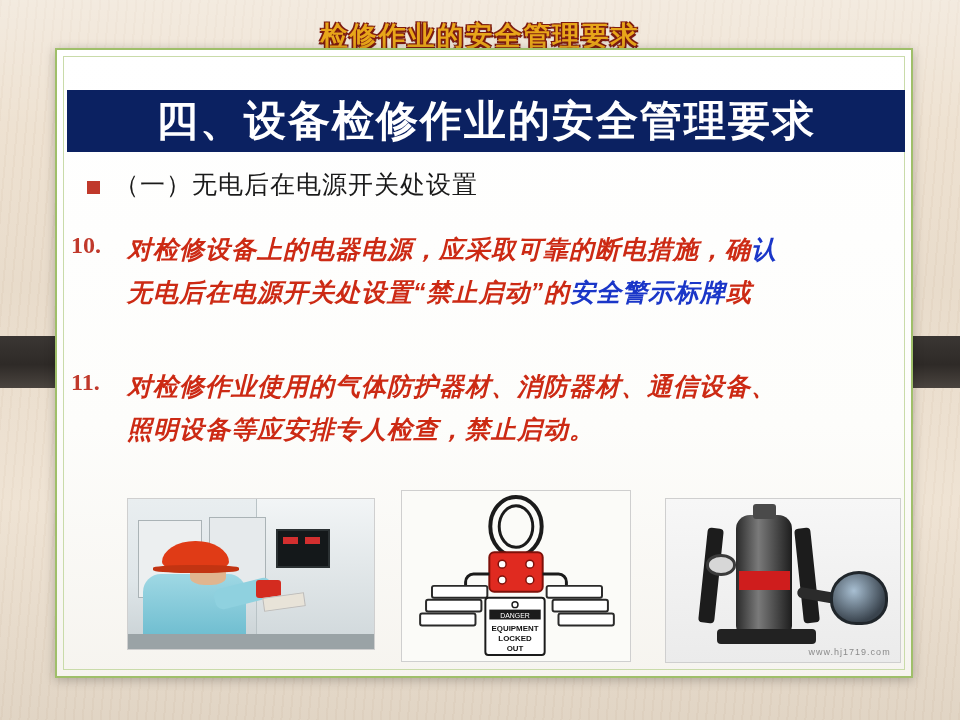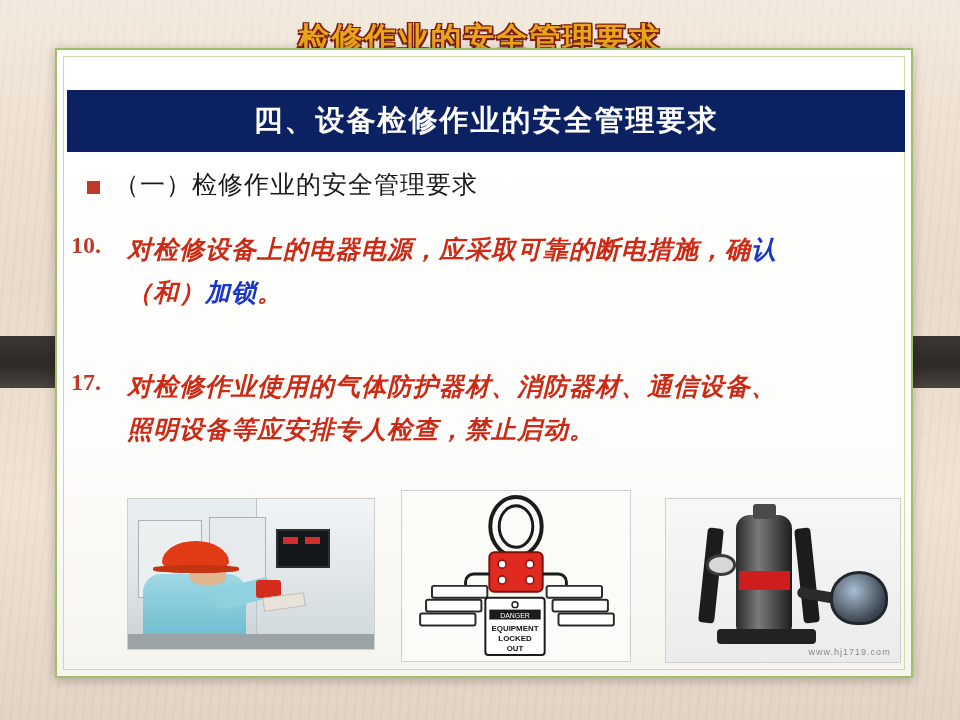--- a/index.html
+++ b/index.html
@@ -23,21 +23,21 @@
     left: 0; right: 0;
     top: 336px; height: 52px;
     background: linear-gradient(180deg, #3a3633 0%, #2e2a27 55%, #4a443f 100%);
     z-index: 1;
   }
   
   .deco-title {
     position: absolute;
     top: 18px; left: 0; right: 0;
     text-align: center;
-    font-size: 31px;
+    font-size: 27px;
     font-weight: bold;
     color: #e8a61a;
     letter-spacing: 2px;
     text-shadow:
       -1.5px -1.5px 0 #7d1b10, 1.5px -1.5px 0 #7d1b10,
       -1.5px 1.5px 0 #7d1b10, 1.5px 1.5px 0 #7d1b10,
       0 2px 3px rgba(0,0,0,0.35);
     z-index: 2;
   }
   
@@ -63,21 +63,21 @@
     position: absolute;
     left: 10px; top: 40px;
     width: 838px; height: 62px;
     background: #0b2161;
     display: flex;
     align-items: center;
     justify-content: center;
   }
   .blue-bar-text {
     color: #ffffff;
-    font-size: 29px;
+    font-size: 42px;
     font-weight: bold;
     letter-spacing: 2px;
   }
   
   .subhead {
     position: absolute;
     left: 30px; top: 118px;
     display: flex;
     align-items: center;
     gap: 14px;
@@ -183,37 +183,37 @@
 
   <div class="card">
     <div class="card-inner-border"></div>
 
     <div class="blue-bar">
       <span class="blue-bar-text">四、设备检修作业的安全管理要求</span>
     </div>
 
     <div class="subhead">
       <span class="bullet-square"></span>
-      <span class="subhead-text">（一）检修作业的安全管理要求</span>
+      <span class="subhead-text">（一）无电后在电源开关处设置</span>
     </div>
 
     <div class="item item-10">
       <span class="num">10.</span>
       <span class="lines">
         <div class="line">
           <span class="t-red">对检修设备上的电器电源，应采取可靠的断电措施，确</span><span class="t-blue">认</span>
         </div>
         <div class="line">
-          <span class="t-red">（和）</span><span class="t-blue">加锁</span><span class="t-red">。</span>
+          <span class="t-red">无电后在电源开关处设置“禁止启动”的</span><span class="t-blue">安全警示标牌</span><span class="t-red">或</span>
         </div>
       </span>
     </div>
 
     <div class="item item-11">
-      <span class="num">17.</span>
+      <span class="num">11.</span>
       <span class="lines">
         <div class="line">
           <span class="t-red">对检修作业使用的气体防护器材、消防器材、通信设备、</span>
         </div>
         <div class="line">
           <span class="t-red">照明设备等应安排专人检查，禁止启动。</span>
         </div>
       </span>
     </div>
 

